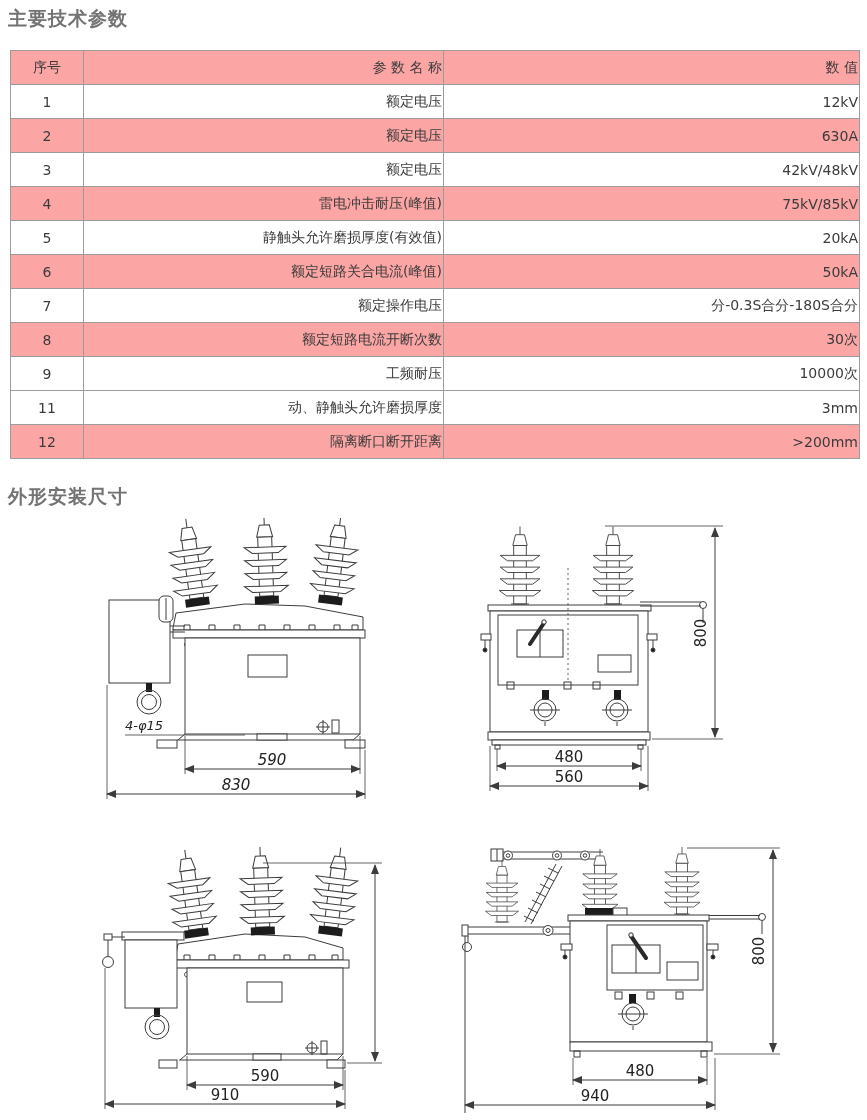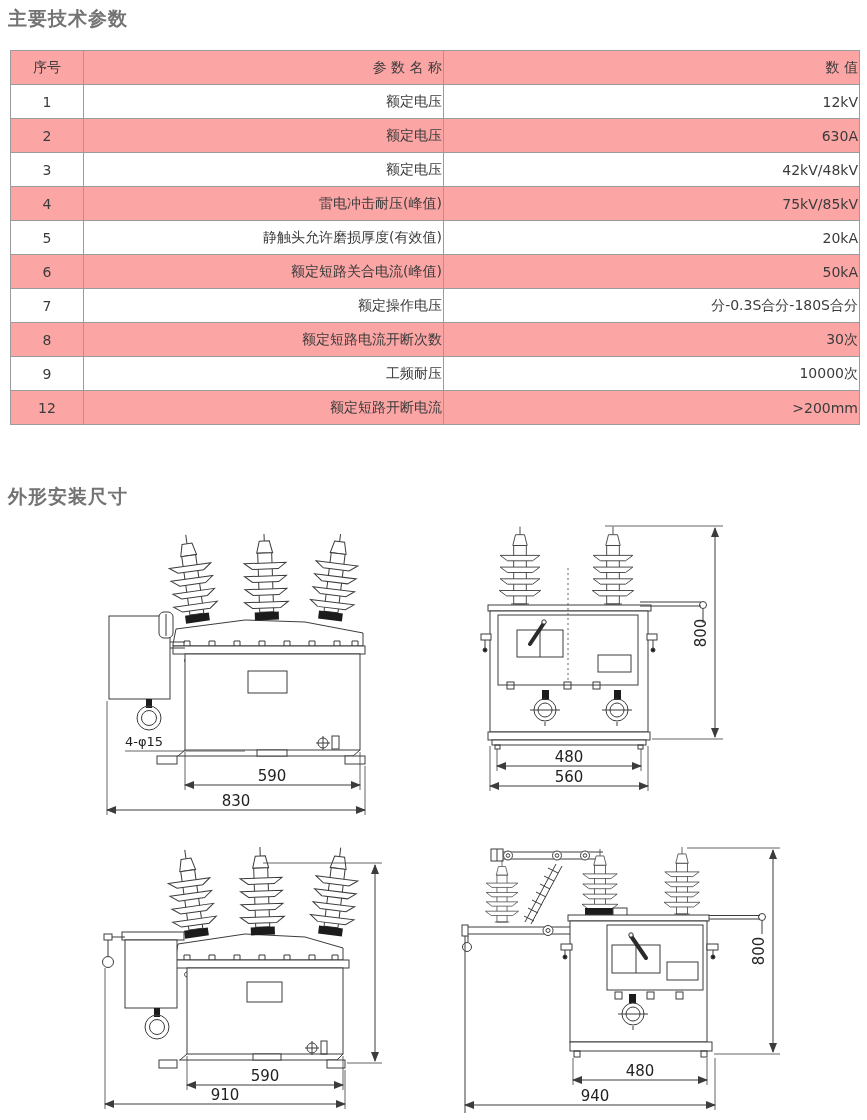--- a/index.html
+++ b/index.html
@@ -23,21 +23,21 @@
     border:1px solid #9b9b9b; height:31px;
     font-size:14px; color:#3b3b3b; overflow:hidden; white-space:nowrap;
   }
   table.spec tr.alt { background:#fca5a5; }
   .c-no   { text-align:center; }
   .c-name { text-align:right; padding-left:85px; }
   .c-val  { text-align:right; }
   .hdr td { font-size:14px; color:#333; }
 
   .drawing { position:absolute; }
-  #dwg-front-a { left:95px;  top:534px; }
+  #dwg-front-a { left:95px;  top:518px;font-style:italic; }
   #dwg-side-a  { left:445px; top:518px; }
   #dwg-front-b { left:95px;  top:838px; }
   #dwg-side-b  { left:435px; top:838px; }
 
   svg .ln   { stroke:#3c3c3c; stroke-width:1; fill:none; }
   svg .lnw  { stroke:#3c3c3c; stroke-width:1; fill:#ffffff; }
   svg .dk   { fill:#1c1c1c; stroke:none; }
   svg .dim  { stroke:#3c3c3c; stroke-width:1; fill:none;
               marker-start:url(#arr); marker-end:url(#arr); }
   svg .ext  { stroke:#3c3c3c; stroke-width:0.8; fill:none; }
@@ -128,23 +128,28 @@
     <tr class="alt">
       <td class="c-no">8</td>
       <td class="c-name">额定短路电流开断次数</td>
       <td class="c-val">30次</td>
     </tr>
     <tr>
       <td class="c-no">9</td>
       <td class="c-name">工频耐压</td>
       <td class="c-val">10000次</td>
     </tr>
+    <tr>
+      <td class="c-no">11</td>
+      <td class="c-name">动、静触头允许磨损厚度</td>
+      <td class="c-val">3mm</td>
+    </tr>
     <tr class="alt">
       <td class="c-no">12</td>
-      <td class="c-name">额定短路开断电流</td>
+      <td class="c-name">隔离断口断开距离</td>
       <td class="c-val">&gt;200mm</td>
     </tr>
   </tbody>
 </table>
 
 <h2 class="sec-title" id="title-dims">外形安装尺寸</h2>
 
 <div class="drawing" id="dwg-front-a">
 <svg width="315" height="292" viewBox="0 0 315 292">
   <polygon class="lnw" points="78,110 81,95 150,86 210,88 268,99 268,112 78,112"></polygon>

